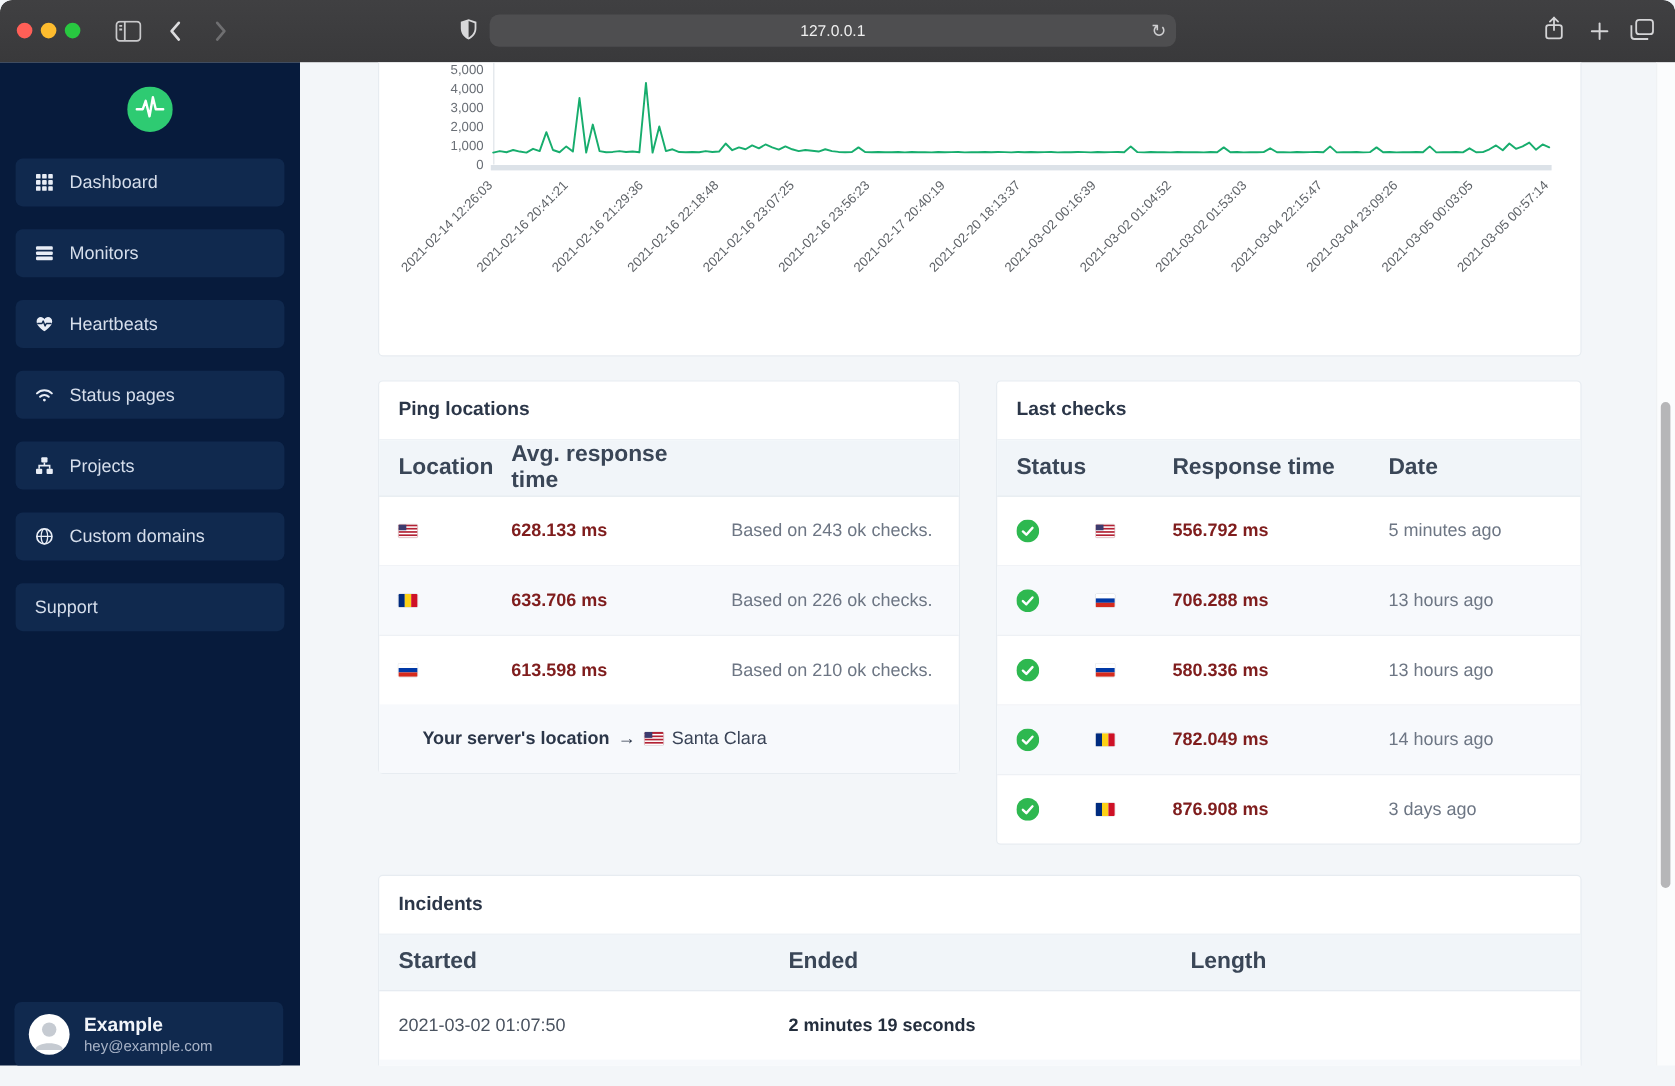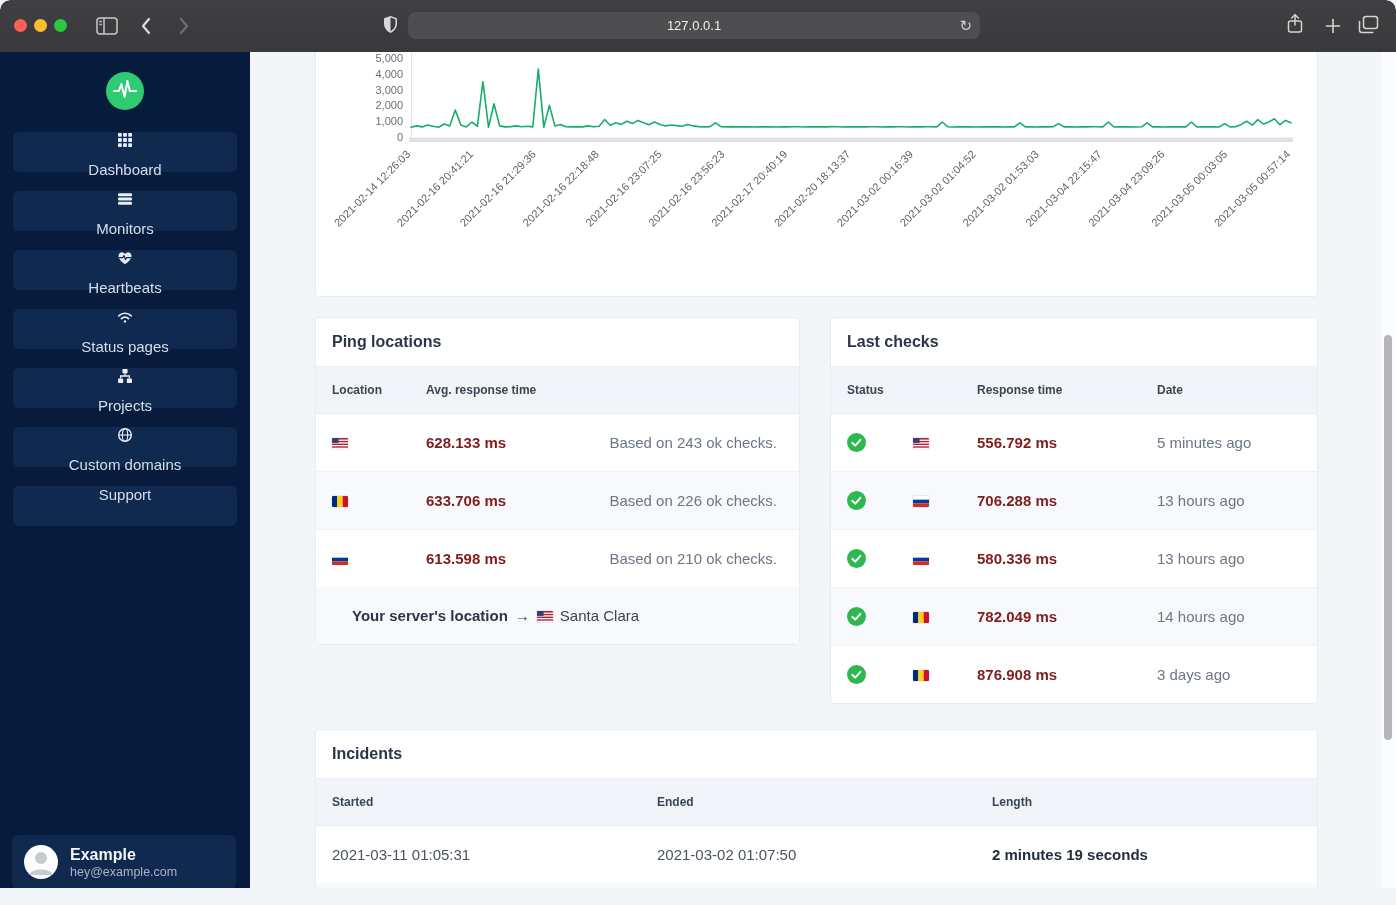--- a/index.html
+++ b/index.html
@@ -18,31 +18,31 @@
   .reload{position:absolute;right:8px;top:0;height:27px;display:flex;align-items:center;color:#cfcfd1;font-size:15px;}
 
   
   .body{display:flex;height:853px;}
   .sidebar{position:relative;width:250px;min-width:250px;background:#071b3c;}
   .main{position:relative;flex:1;background:#f3f6f9;overflow:hidden;padding:0 78px 0 65px;box-sizing:border-box;}
 
   
   .logo{width:38px;height:38px;border-radius:50%;margin:20px auto 22px auto;display:flex;align-items:center;justify-content:center;}
   .nav{padding:0 13px;display:flex;flex-direction:column;gap:19px;}
-  .nav-item{display:flex;align-items:center;height:40px;background:#10294e;border-radius:6px;color:#d6deeb;font-size:15px;padding:0 16px;gap:13px;cursor:pointer;text-decoration:none;flex-direction:column;}
+  .nav-item{display:flex;align-items:center;height:40px;background:#10294e;border-radius:6px;color:#d6deeb;font-size:15px;padding:0 16px;gap:13px;cursor:pointer;text-decoration:none;}
   .nav-item .nicon{width:16px;height:16px;display:inline-flex;flex:0 0 16px;}
   .user-card{position:absolute;left:12px;right:14px;bottom:16px;height:54px;background:#10294e;border-radius:6px;display:flex;align-items:center;padding:0 12px;gap:12px;box-sizing:border-box;}
   .avatar{width:34px;height:34px;border-radius:50%;background:#ffffff;display:flex;align-items:center;justify-content:center;overflow:hidden;}
   .user-name{color:#f2f5fa;font-size:16px;font-weight:600;line-height:19px;}
   .user-email{color:#a9b4c8;font-size:12.5px;line-height:16px;}
 
   
   .card{background:#ffffff;border:1px solid #e7ecf1;border-radius:4px;box-sizing:border-box;}
   .card-title{height:48px;display:flex;align-items:center;padding:0 16px;font-size:16px;font-weight:700;color:#2b3648;border-bottom:1px solid #eaeff4;}
-  .thead{background:#f1f5f9;height:46px;display:grid;align-items:center;font-size:12px;font-weight:700;color:#3a4657;border-bottom:1px solid #e6ebf1;}
+  .thead{background:#f1f5f9;height:46px;display:grid;align-items:center;font-size:19px;font-weight:700;color:#3a4657;border-bottom:1px solid #e6ebf1;}
   .trow{height:57px;display:grid;align-items:center;font-size:15px;color:#394356;border-bottom:1px solid #eef1f5;}
   .trow:last-child{border-bottom:none;}
   .stripe{background:#f7f9fc;}
   .val{font-weight:700;color:#7f1d1d;}
   .muted{color:#6d7684;}
   .flag{display:inline-block;vertical-align:-1px;border-radius:1px;box-shadow:0 0 0 .5px rgba(0,0,0,.12);}
 
   .chart-card{margin-top:-5px;width:1003px;height:250px;overflow:hidden;}
   .row2{display:flex;gap:30px;margin-top:20px;align-items:flex-start;}
   .ping-card{width:485px;}
@@ -406,21 +406,20 @@
 
       <section class="card incidents-card">
         <div class="card-title">Incidents</div>
         <div class="thead inc-grid">
           <span>Started</span>
           <span>Ended</span>
           <span>Length</span>
         </div>
         <div id="incidents-body">
             <div class="trow inc-grid">
-     <span style="color:#4a5360">2021-03-11 01:05:31</span>
      <span style="color:#4a5360">2021-03-02 01:07:50</span>
      <span style="font-weight:600;color:#242e3d">2 minutes 19 seconds</span>
    </div>
           </div>
         <div class="inc-pad"></div>
       </section>
 
       <div class="sb-track">
         <div class="sb-thumb"></div>
       </div>

